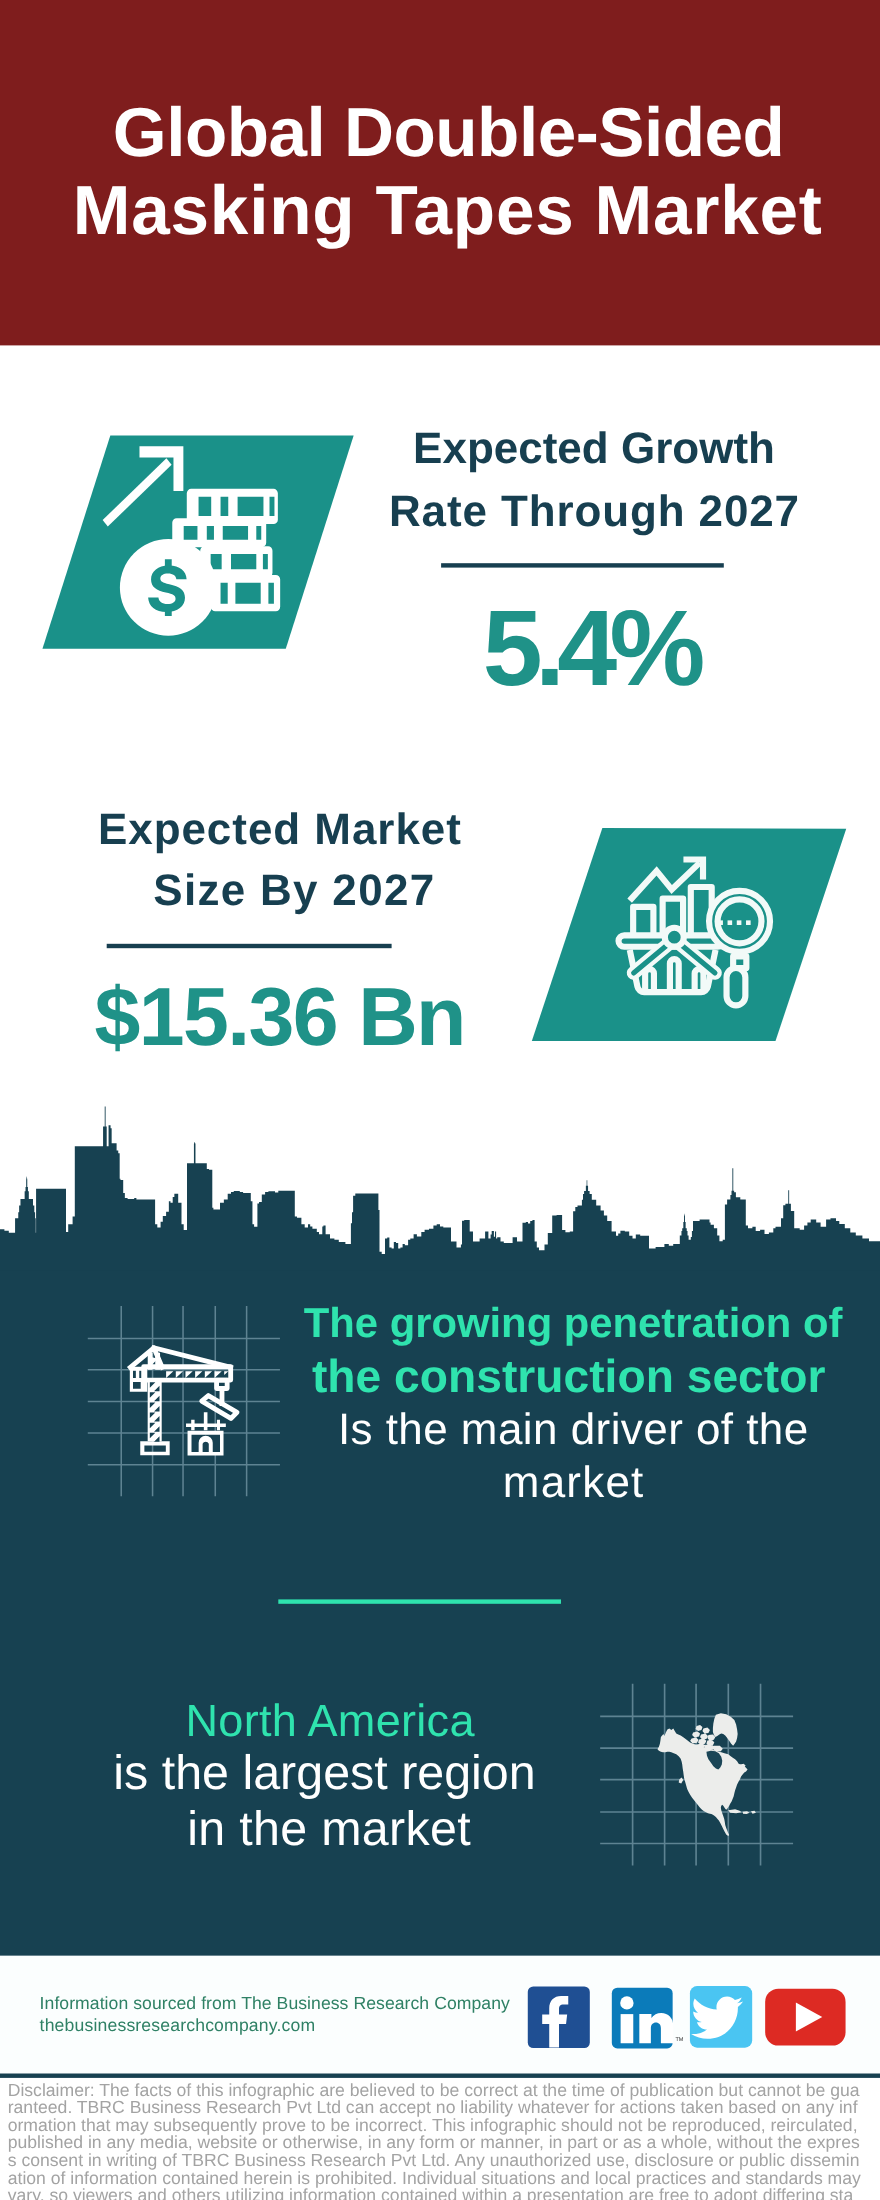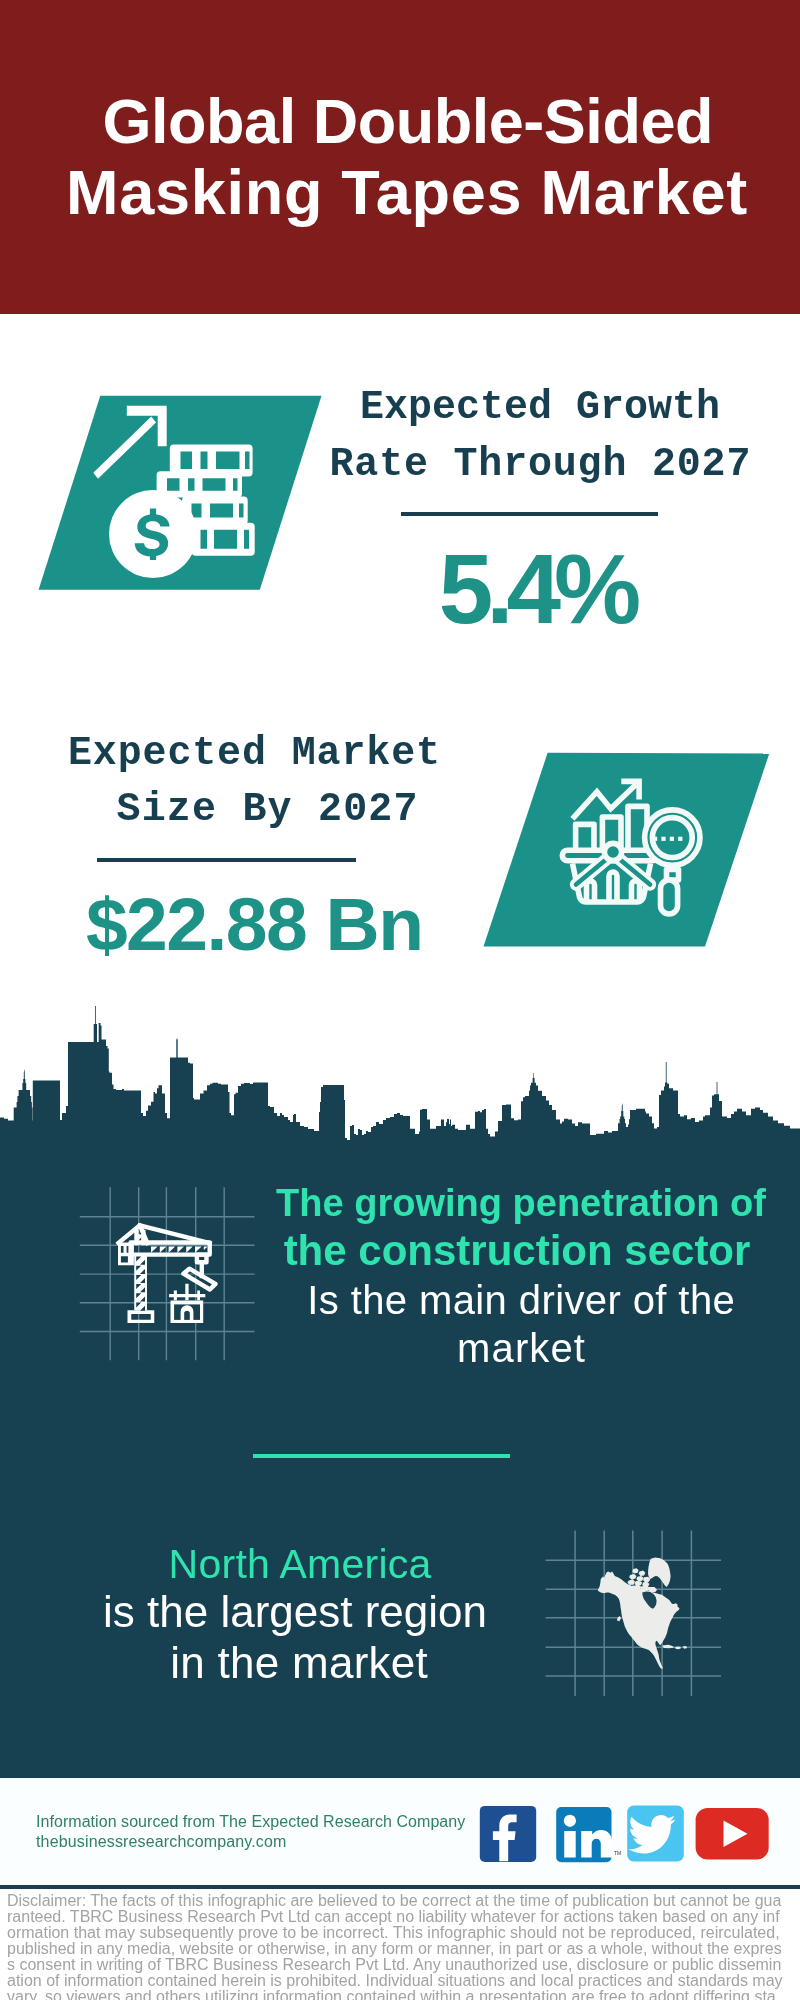--- a/index.html
+++ b/index.html
@@ -9,21 +9,21 @@
 
   
   .header{position:absolute;left:0;top:0;width:800px;height:314px;background:#7f1d1d;}
   .header .t1,.header .t2{position:absolute;width:800px;text-align:center;color:#ffffff;
       font-weight:bold;font-size:63px;line-height:63px;}
   .header .t1{top:90px;letter-spacing:-0.48px;text-indent:-0.48px;padding-left:0px;margin-left:8px;}
   .header .t2{top:161px;letter-spacing:0.71px;margin-left:7px;}
 
   
   .stat-head{position:absolute;text-align:center;color:#173f50;font-weight:bold;
-      font-size:40px;line-height:40px;font-family:Liberation Mono, monospace;}
+      font-size:40px;line-height:40px;}
   .stat-rule{position:absolute;height:4px;background:#173f50;}
   .stat-val{position:absolute;text-align:center;color:#1f9288;font-weight:bold;}
 
   
   .dark{position:absolute;left:0;top:1154px;width:800px;height:624px;background:#174151;}
 
   .body-text{position:absolute;text-align:center;color:#ffffff;font-size:33px;line-height:41px;}
   .hl{color:#2FE3AE;font-weight:bold;}
   .mid-rule{position:absolute;height:4.3px;background:#2FE3AE;}
 
@@ -132,21 +132,21 @@
         <rect x="208.2" y="86.7" width="4.2" height="4.2"></rect>
       </g>
       <path d="M196.5 119.5 h12 v10.5 h-12 Z" fill="#1A9189" stroke="#f2faf8" stroke-width="5.6" stroke-linejoin="round"></path>
       <rect x="190.5" y="130" width="17.1" height="34" rx="8.55" fill="#1A9189" stroke="#f2faf8" stroke-width="5.6"></rect>
     </g>
   </svg>
 
   <div class="stat-head" style="left:34px;top:734px;width:440px;letter-spacing:0.86px;margin-left:0.43px;">Expected Market</div>
   <div class="stat-head" style="left:47px;top:790px;width:440px;letter-spacing:1.18px;margin-left:0.6px;">Size By 2027</div>
   <div class="stat-rule" style="left:97px;top:858px;width:259px;"></div>
-  <div class="stat-val" style="left:35px;top:886px;width:440px;font-size:75px;line-height:76px;letter-spacing:-1.5px;margin-left:-0.75px;">$22.88 Bn</div>
+  <div class="stat-val" style="left:35px;top:886px;width:440px;font-size:75px;line-height:76px;letter-spacing:-1.5px;margin-left:-0.75px;">$15.36 Bn</div>
 
   <div class="dark"></div>
   <svg class="skyline" style="position:absolute;left:0;top:1000px;" width="800" height="155" viewBox="0 1000 800 155">
     <path d="M0,1155 L0,1117.5 L4,1117.5 L4,1118.8 L8,1118.8 L8,1120.6 L13.7,1120.6 L13.7,1107.5 L16.6,1107.5 L16.6,1102 L17.4,1102 L17.4,1096 L18.6,1096 L18.6,1090 L22.4,1090 L22.4,1083 L23.2,1083 L23.2,1079 L23.8,1079 L23.8,1072.5 L24.3,1069 L24.8,1072.5 L24.8,1079 L25.4,1079 L25.4,1083 L26.2,1083 L26.2,1090 L30,1090 L30,1096 L31.2,1096 L31.2,1102 L31.9,1102 L31.9,1107.5 L32.5,1107.5 L32.5,1120.6 L32.8,1120.6 L32.8,1080.6 L60,1080.6 L60,1120 L62,1120 L62,1113 L66,1113 L66,1106 L68,1106 L68,1042 L93.7,1042 L93.7,1024 L95.2,1024 L95.2,1006 L96,1006 L96,1024 L97,1024 L97,1042 L98.7,1042 L98.7,1023 L100.5,1023 L100.5,1025.6 L101.5,1025.6 L101.5,1039.4 L106,1039.4 L106,1046 L107.5,1046 L107.5,1048.5 L108.8,1048.5 L108.8,1071.5 L109.5,1071.5 L109.5,1072.8 L112,1072.8 L112,1084.6 L113.5,1084.6 L113.5,1089 L116,1089 L116,1089.9 L122,1089.9 L122,1089 L124,1089 L124,1090.5 L141,1090.5 L141,1113 L143,1113 L143,1116 L146,1116 L146,1110.7 L148,1110.7 L148,1105.5 L151,1105.5 L151,1101.7 L153.5,1101.7 L153.5,1092 L155,1092 L155,1093.5 L157,1093.5 L157,1088.2 L158.5,1088.2 L158.5,1085.2 L162,1085.2 L162,1093.5 L165,1093.5 L165,1113 L167,1113 L167,1118.2 L170,1118.2 L170,1057.5 L176.3,1057.5 L176.3,1040 L177,1038 L177.7,1040 L177.7,1057.5 L188,1057.5 L188,1062.7 L190,1062.7 L190,1063.5 L193,1063.5 L193,1098 L194,1098 L194,1099.5 L200,1099.5 L200,1093.5 L203.5,1093.5 L203.5,1090.5 L207,1090.5 L207,1085.2 L210,1085.2 L210,1083.7 L212.5,1083.7 L212.5,1082.7 L218,1082.7 L218,1083.7 L221,1083.7 L221,1084.5 L228,1084.5 L228,1092 L229.5,1092 L229.5,1113 L231,1113 L231,1115.2 L234,1115.2 L234,1094.2 L235.5,1094.2 L235.5,1092.7 L238,1092.7 L238,1086 L241,1086 L241,1083.7 L244,1083.7 L244,1083 L250,1083 L250,1084 L253,1084 L253,1082.4 L268,1082.4 L268,1106 L270,1106 L270,1107 L274,1107 L274,1113 L277,1113 L277,1116 L280,1116 L280,1113 L282,1113 L282,1115 L284,1115 L284,1117 L288,1117 L288,1120 L290,1120 L290,1122 L293,1122 L293,1115 L294,1115 L294,1114 L296,1114 L296,1122 L300,1122 L300,1126 L304,1126 L304,1127 L308,1127 L308,1129 L314,1129 L314,1131 L319,1131 L319,1112 L320,1112 L320,1102 L321,1102 L321,1087 L323,1087 L323,1085 L344,1085 L344,1100 L345,1100 L345,1138 L347,1138 L347,1140 L350,1140 L350,1126 L352,1126 L352,1125 L354,1125 L354,1134 L356,1134 L356,1135 L358,1135 L358,1129 L360,1129 L360,1130 L362,1130 L362,1135 L364,1135 L364,1134 L366,1134 L366,1131 L368,1131 L368,1132 L371,1132 L371,1127 L373,1127 L373,1126 L376,1126 L376,1122 L379,1122 L379,1124 L383,1124 L383,1120 L386,1120 L386,1118 L390,1118 L390,1117 L394,1117 L394,1114 L397,1114 L397,1113 L400,1113 L400,1115 L403,1115 L403,1116 L410,1116 L410,1128.7 L415,1128.7 L415,1134 L419,1134 L419,1131.4 L420,1131.4 L420,1109.8 L422,1109.8 L422,1109 L427,1109 L427,1119.5 L430,1119.5 L430,1128.7 L436,1128.7 L436,1126 L441,1126 L441,1119.5 L444,1119.5 L444,1126 L446,1126 L446,1122.2 L447,1122.2 L447,1119 L449,1119 L449,1124.3 L450,1124.3 L450,1119.5 L451,1119.5 L451,1126 L452,1126 L452,1124.8 L455,1124.8 L455,1128.7 L458,1128.7 L458,1130 L466,1130 L466,1124.8 L470,1124.8 L470,1128.7 L475,1128.7 L475,1111.7 L478,1111.7 L478,1110.9 L480,1110.9 L480,1112.2 L482,1112.2 L482,1110 L484,1110 L484,1109 L486,1109 L486,1128.7 L488,1128.7 L488,1134 L490,1134 L490,1136.6 L495,1136.6 L495,1131.4 L498,1131.4 L498,1120.9 L502,1120.9 L502,1105.1 L506,1105.1 L506,1104.6 L511,1104.6 L511,1118.2 L514,1118.2 L514,1120.3 L518,1120.3 L518,1119.5 L521,1119.5 L521,1101.2 L523,1101.2 L523,1097.2 L525,1097.2 L525,1095.9 L529,1095.9 L529,1090.7 L530,1090.7 L530,1085.4 L531,1085.4 L531,1082.8 L532.6,1082.8 L532.6,1078 L533.3,1078 L533.3,1073 L533.9,1073 L533.9,1078 L534.6,1078 L534.6,1082.8 L536,1082.8 L536,1085.4 L538,1085.4 L538,1090.7 L542,1090.7 L542,1095.9 L546,1095.9 L546,1100.4 L549,1100.4 L549,1105.1 L552,1105.1 L552,1110 L556,1110 L556,1119.5 L560,1119.5 L560,1123.5 L562,1123.5 L562,1121.4 L564,1121.4 L564,1118.8 L568,1118.8 L568,1119.5 L572,1119.5 L572,1123.5 L575,1123.5 L575,1126 L578,1126 L578,1122.2 L582,1122.2 L582,1123.5 L590,1123.5 L590,1135 L596,1135 L596,1133.7 L604,1133.7 L604,1131 L608,1131 L608,1132.4 L612,1132.4 L612,1131 L618,1131 L618,1123.2 L619.5,1123.2 L619.5,1119 L620.2,1119 L620.2,1116.6 L621.2,1116.6 L621.2,1111 L621.8,1111 L621.8,1106 L622.2,1103 L622.7,1106 L622.7,1111 L623.3,1111 L623.3,1116.6 L624.3,1116.6 L624.3,1119 L625,1119 L625,1123.2 L626,1123.2 L626,1127.1 L628,1127.1 L628,1124.5 L629,1124.5 L629,1119.2 L630,1119.2 L630,1110 L636,1110 L636,1108.7 L645,1108.7 L645,1111.4 L646,1111.4 L646,1113.5 L649,1113.5 L649,1116.6 L652,1116.6 L652,1123.2 L654,1123.2 L654,1128.4 L657,1128.4 L657,1127 L659,1127 L659,1095 L661,1095 L661,1090.4 L664,1090.4 L664,1086.4 L665,1086.4 L665,1082.5 L665.8,1082.5 L665.8,1062 L666.6,1062 L666.6,1082.5 L667.4,1082.5 L667.4,1083.8 L669,1083.8 L669,1088.3 L673,1088.3 L673,1090.4 L678,1090.4 L678,1114 L680,1114 L680,1116.6 L684,1116.6 L684,1115.3 L687,1115.3 L687,1119.2 L691,1119.2 L691,1117.9 L695,1117.9 L695,1121.9 L699,1121.9 L699,1120.5 L703,1120.5 L703,1116.6 L705,1116.6 L705,1115.3 L710,1115.3 L710,1107.4 L712,1107.4 L712,1095.6 L714,1095.6 L714,1094.3 L716.6,1094.3 L716.6,1082 L717.4,1082 L717.4,1094.3 L719,1094.3 L719,1100.9 L722,1100.9 L722,1116.6 L727,1116.6 L727,1117.9 L731,1117.9 L731,1114 L734,1114 L734,1111.4 L737,1111.4 L737,1108.7 L742,1108.7 L742,1111.4 L746,1111.4 L746,1115.3 L751,1115.3 L751,1108.7 L755,1108.7 L755,1107.4 L760,1107.4 L760,1110 L763,1110 L763,1112.7 L768,1112.7 L768,1116.6 L773,1116.6 L773,1120.5 L778,1120.5 L778,1123.2 L784,1123.2 L784,1125.8 L790,1125.8 L790,1128.4 L800,1128.4 L800,1155 Z" fill="#174151"></path>
   </svg>
 
   <svg style="position:absolute;left:75px;top:1180px;" width="185" height="185" viewBox="0 0 185 185">
     <g stroke="#5E8392" stroke-width="1.4">
       <path d="M35.2,7.3 V180.2 M63.7,7.3 V180.2 M91.4,7.3 V180.2 M120.7,7.3 V180.2 M149.2,7.3 V180.2"></path>
       <path d="M4.8,36.8 H179.5 M4.8,65.3 H179.5 M4.8,94.1 H179.5 M4.8,122.8 H179.5 M4.8,151.5 H179.5"></path>
@@ -207,21 +207,21 @@
       <path d="M88.2,44.1 L91.4,43.2 L93.6,45 L92.7,47.7 L89.6,48.6 L87.3,46.8 Z M94.5,46.4 L98.1,45.5 L100.4,47.7 L99,50.4 L95.4,50.9 L93.6,48.6 Z M85.1,50 L89.1,49.1 L91.4,50.9 L90.5,53.6 L86.4,54.5 L84.2,52.2 Z M92.3,51.8 L96.3,50.9 L98.6,53.1 L97.2,55.8 L93.2,56.3 L91.4,54 Z M99,52.2 L103.1,51.8 L105.3,54 L104,56.7 L99.9,57.2 L98.1,54.9 Z M83.7,55.4 L87.8,54.5 L90,56.7 L88.7,59.4 L84.6,59.9 L82.4,57.6 Z M90.5,56.3 L94.5,55.4 L97.2,57.6 L95.9,60.3 L91.8,61.2 L89.6,59 Z M98.1,57.2 L102.2,56.7 L104.4,59 L103.1,61.7 L99,62.1 L97.2,59.9 Z M88.2,60.8 L93.2,59.9 L96.3,61.7 L95,63.9 L90,64.8 L87.3,63 Z M96.3,61.2 L101.7,60.8 L104.9,63 L103.1,65.7 L98.1,66.2 L95.4,63.9 Z M104,62.1 L109.4,62.1 L112.1,64.8 L110.3,67.1 L105.3,67.5 L103.1,64.8 Z M127.8,79.2 L131,78.3 L132.8,80.1 L131.4,82.4 L128.3,81.9 Z M72.5,92.7 L74.7,90.9 L76.1,93.2 L74.3,96.3 L72,95.4 Z M117,120.6 L123.3,119.7 L127.4,121.1 L129.2,122.4 L124.2,123.3 L118.8,122.9 Z M130.1,122 L134.1,121.5 L136.4,122.9 L133.7,124.2 L130.5,123.8 Z M137.7,121.5 L140.9,121.1 L142.2,122.9 L139.1,123.8 Z"></path>
     </g>
     <path d="M97.2,67.5 L101.3,66.6 L105.3,67.1 L108.5,68.9 L110.7,72 L111.6,75.6 L111.2,79.2 L109.8,81.9 L108,83.7 L105.8,82.8 L103.5,80.6 L101.3,77.4 L99,74.3 L97.7,71.1 Z" fill="#1b4657"></path>
   </svg>
 
   <div class="body-text hl" style="left:40px;top:1539px;width:520px;font-size:41px;line-height:50px;font-weight:normal;letter-spacing:0.25px;margin-left:0.12px;">North America</div>
   <div class="body-text" style="left:35px;top:1587px;width:520px;font-size:44px;line-height:50px;">is the largest region</div>
   <div class="body-text" style="left:39px;top:1638px;width:520px;font-size:44px;line-height:50px;letter-spacing:0.28px;margin-left:0.14px;">in the market</div>
 
   <div class="footer">
-    <div class="src" style="left:36px;top:34px;letter-spacing:0.05px;">Information sourced from The Expected Research Company</div>
+    <div class="src" style="left:36px;top:34px;letter-spacing:0.05px;">Information sourced from The Business Research Company</div>
     <div class="src" style="left:36px;top:54px;letter-spacing:0.15px;">thebusinessresearchcompany.com</div>
   </div>
 
   <svg style="position:absolute;left:475px;top:1800px;" width="300" height="70" viewBox="0 0 300 70">
     <g>
       <rect x="4.8" y="5.9" width="56.4" height="56" rx="5" fill="#1F4F93"></rect>
       <path d="M41.6,14.6 h-6.4 c-6.6,0 -10.9,4.4 -10.9,11.1 v5.6 h-6.4 v8.6 h6.4 v21.4 h8.9 V39.9 h6.4 l1,-8.6
                h-7.4 v-4.8 c0,-2.5 0.7,-4.2 4.3,-4.2 h4.1 Z" fill="#ffffff"></path>
     </g>
     <g>

